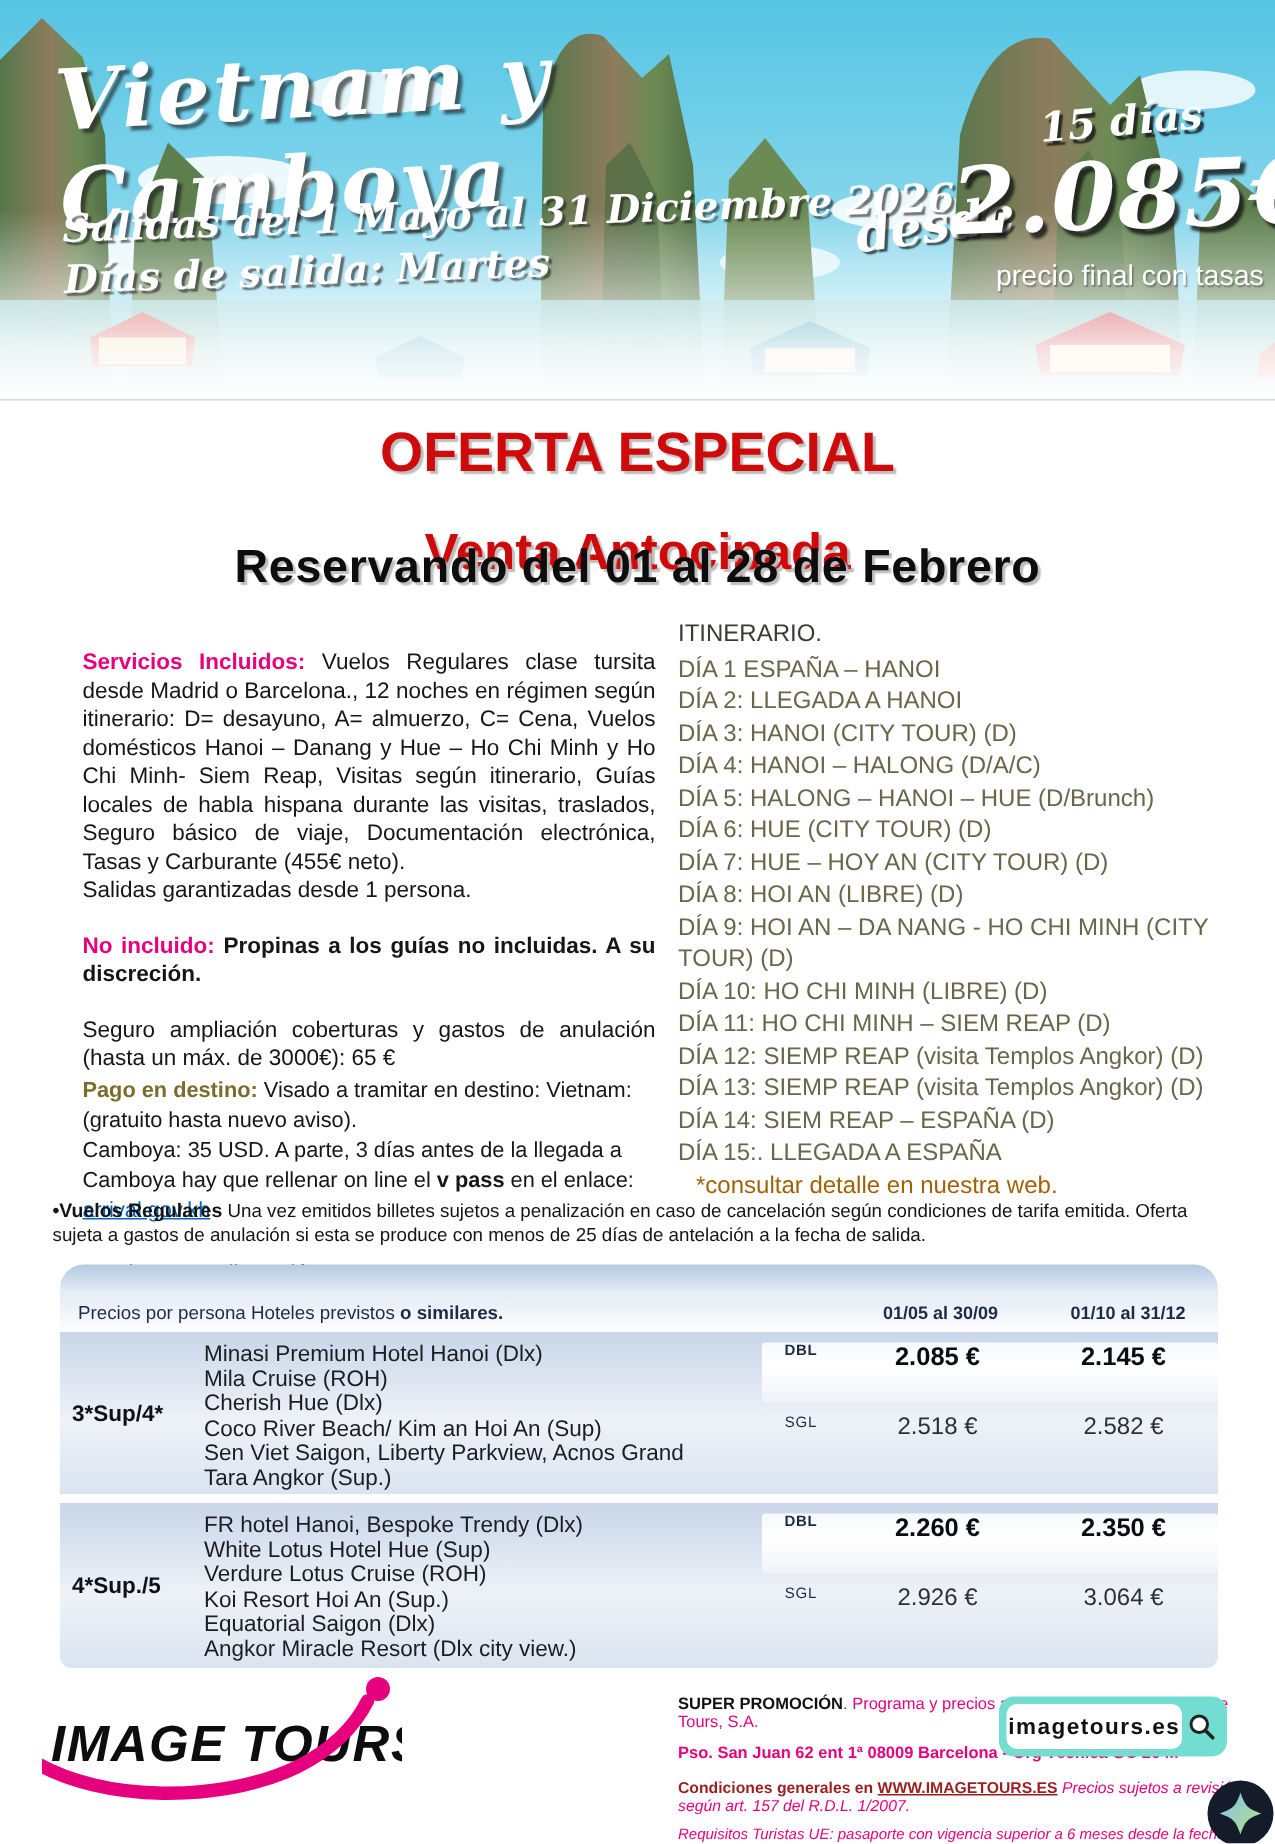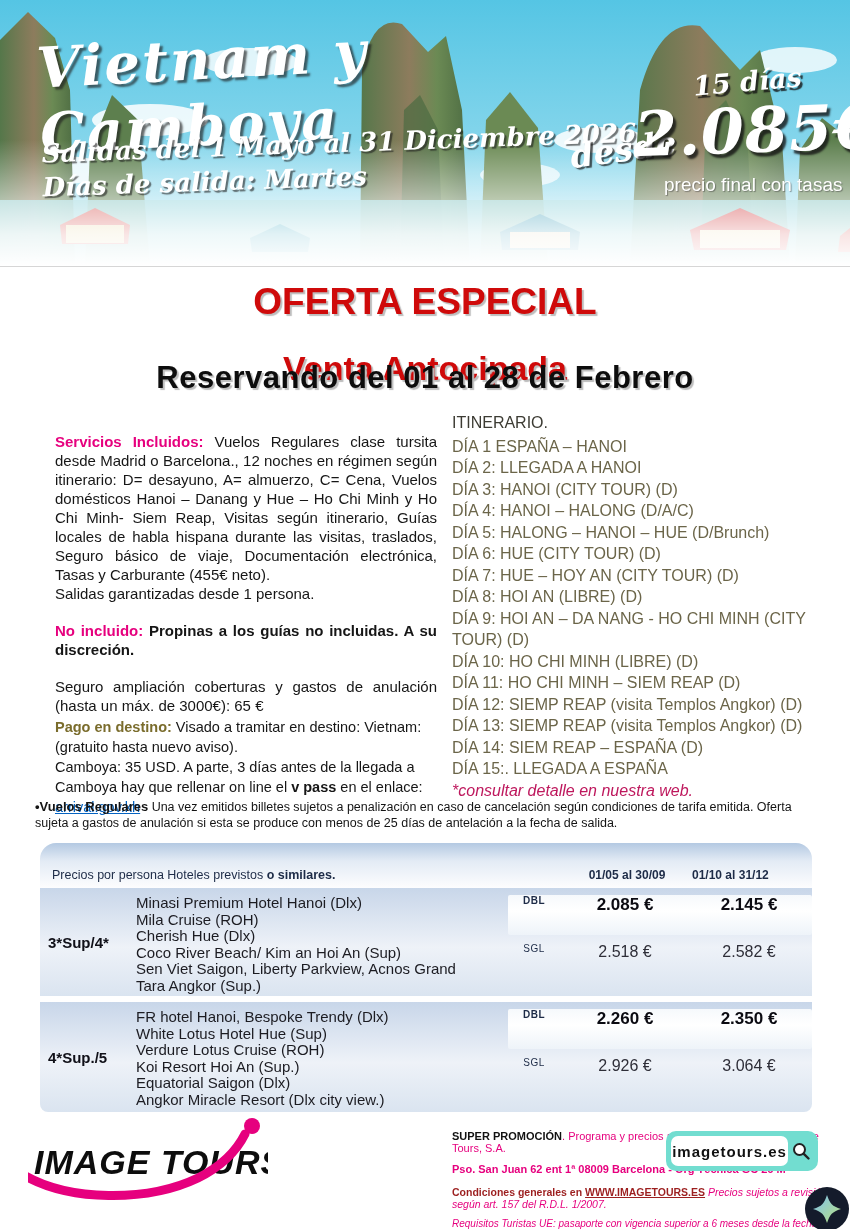--- a/index.html
+++ b/index.html
@@ -38,34 +38,34 @@
   .leftcol p{margin:0 0 18px 0;}
   .magenta{color:#e6007e;font-weight:bold;}
   .olive-b{color:#7a6c2c;font-weight:bold;}
   .bold{font-weight:bold;}
   .link{color:#0563c1;text-decoration:underline;cursor:pointer;}
   .calibri-ish{text-align:left;line-height:20px;font-size:14.5px;}
 
   
   .itin{position:absolute;left:452px;top:412px;width:392px;font-size:16px;line-height:21.5px;color:#6b6549;}
   .itin-title{color:#3c3b33;margin-bottom:2px;}
-  .itin-foot{color:#be185d;font-style:italic;}
+  .itin-foot{color:#a16207;margin-left:12px;}
 
   
   .fineprint{position:absolute;left:35px;top:799px;width:792px;font-size:12.5px;line-height:16px;color:#141414;}
   .fineprint b{font-size:13px;}
 
   
   .ptable{position:absolute;left:40px;top:843px;width:772px;}
   .ptable-cap{height:18px;border-radius:16px 16px 0 0;background:linear-gradient(180deg,#b4c9e2,#e3ebf5);}
   .ptable-head{height:27px;display:flex;align-items:center;background:linear-gradient(180deg,#e3ebf5,#fdfdfe);
                font-size:12.5px;color:#1d2b47;}
   .ptable-head .hl{flex:1;padding-left:12px;}
   .hcol{width:130px;text-align:center;font-weight:bold;font-size:12px;}
-  .hcol2{width:120px;text-align:left;font-weight:bold;font-size:12px;}
+  .hcol2{width:120px;text-align:center;font-weight:bold;font-size:12px;}
   .hspace{width:52px;}
   .prow{height:108px;display:flex;background:linear-gradient(180deg,#c8d6e9 0%,#eef2f8 55%,#dae4f0 100%);}
   .prow-gap{height:6px;background:#ffffff;}
   .prow-last{border-radius:0 0 8px 8px;}
   .pcat{width:88px;display:flex;align-items:center;padding-left:8px;font-weight:bold;font-size:15px;color:#101018;}
   .photels{flex:1;padding-top:7px;font-size:15px;line-height:16.6px;color:#1c1c22;}
   .pprices{width:304px;padding-top:7px;}
   .band{display:flex;}
   .band-dbl{height:40px;background:linear-gradient(180deg,#f6f9fc,#ffffff 40%,#eef3f9);border-radius:2px;}
   .band-sgl{height:52px;margin-top:8px;}

